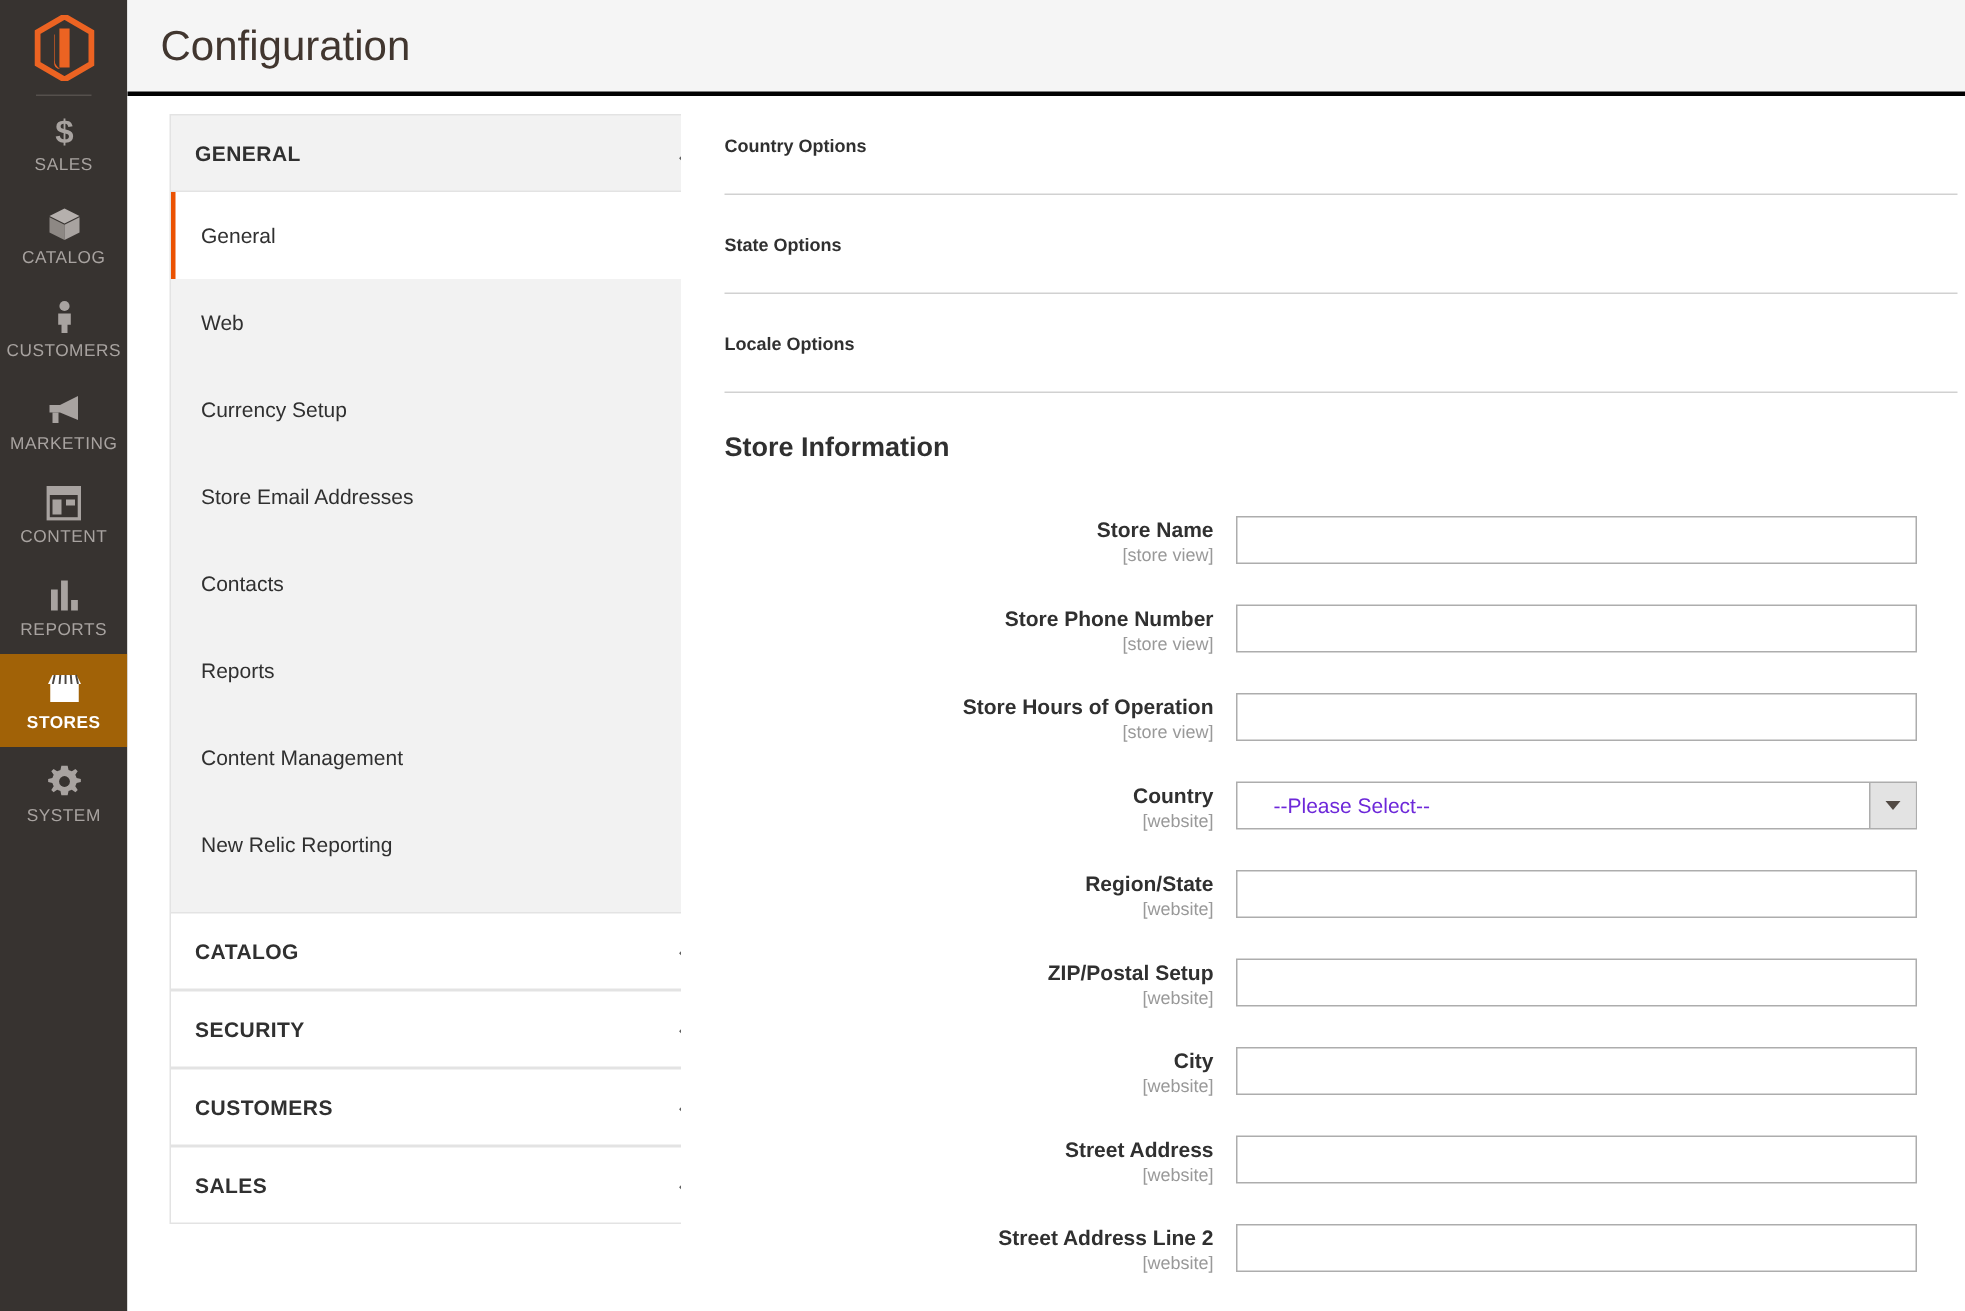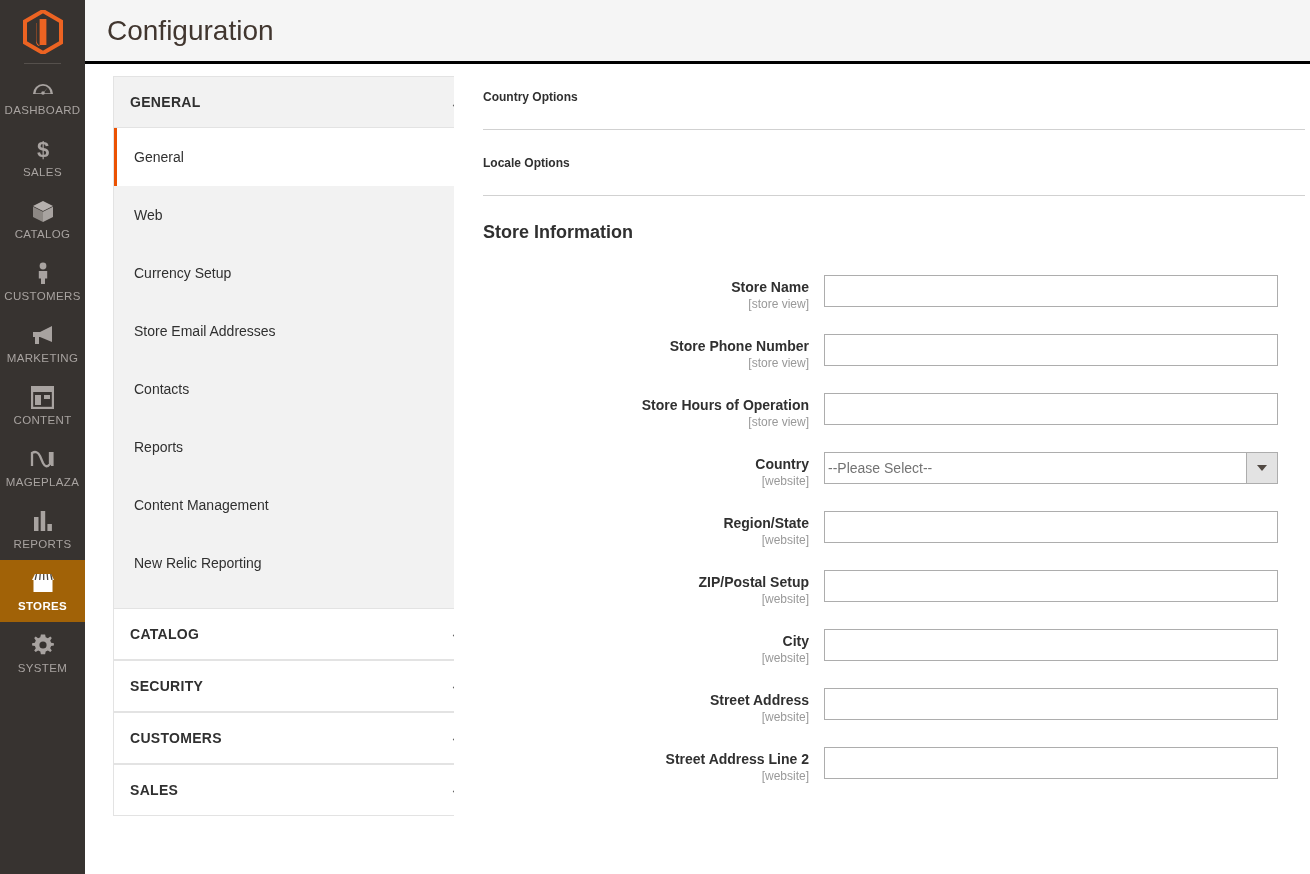--- a/index.html
+++ b/index.html
@@ -116,21 +116,21 @@
   .collapsed-sec .cs-title {
     font-size: 12px; font-weight: bold; color: #303030; cursor: pointer;
   }
   .open-sec { padding: 26px 0 0 0; }
   .open-sec .os-title {
     font-size: 18px; font-weight: bold; color: #303030; cursor: pointer;
   }
 
   .fieldset { padding-top: 32px; }
   .field-row {
-    display: flex; align-items: flex-start;
+    display: flex; align-items: center;
     margin-bottom: 22px;
   }
   .field-label-col {
     width: 341px; flex: 0 0 341px;
     text-align: right; padding-right: 15px; padding-top: 4px;
   }
   .field-label {
     display: block; font-size: 14px; font-weight: bold; color: #303030;
     line-height: 17px;
   }
@@ -141,22 +141,22 @@
   .field-ctl-col { flex: 1 1 auto; max-width: 454px; }
   .txt-input {
     display: block; width: 454px; height: 32px;
     border: 1px solid #adadad; background: #ffffff;
     font-family: "Liberation Sans", sans-serif; font-size: 14px; color: #303030;
     padding: 0 9px; outline: none;
   }
   .select-wrap { position: relative; width: 454px; height: 32px; }
   .sel-box {
     width: 454px; height: 32px; border: 1px solid #adadad; background: #ffffff;
-    display: flex; align-items: center; padding: 0 40px 0 3px;
-    font-size: 14px; color: #737373; cursor: pointer;
+    display: flex; align-items: center; padding: 0 40px 0 24px;
+    font-size: 14px; color: #6d28d9; cursor: pointer;
   }
   .sel-arrow {
     position: absolute; right: 1px; top: 1px; width: 31px; height: 30px;
     background: #e3e3e3; border-left: 1px solid #adadad;
     display: flex; align-items: center; justify-content: center;
     cursor: pointer;
   }
   .sel-arrow::after {
     content: ""; width: 0; height: 0;
     border-left: 5px solid transparent; border-right: 5px solid transparent;
@@ -170,31 +170,20 @@
 
   <nav class="admin-sidebar">
     <div class="logo-wrap">
       <svg width="40" height="44" viewBox="0 0 40 44">
         <polygon points="20,1 38,11.5 38,32.5 20,43 2,32.5 2,11.5" fill="none" stroke="#ec6322" stroke-width="4"></polygon>
         <rect x="16.6" y="9" width="6.8" height="26" fill="#ec6322"></rect>
         <path d="M13 13 L13 31 Q13 36 17 36 Q13.4 33.5 13.4 30 L13.4 13 Z" fill="#ec6322"></path>
       </svg>
     </div>
 
-    <a class="nav-item">
-      <span class="nav-icon">
-        <svg width="24" height="20" viewBox="0 0 24 20">
-          <path d="M2 17 A10 10 0 0 1 22 17 Z" fill="#a8a3a0"></path>
-          <path d="M4.5 16.2 A7.5 7.5 0 0 1 19.5 16.2 Z" fill="#373330"></path>
-          <path d="M12 16 L17.5 9.5 L13.2 15.2 Z" fill="#a8a3a0"></path>
-          <circle cx="12" cy="16" r="1.8" fill="#a8a3a0"></circle>
-        </svg>
-      </span>
-      <span class="nav-label">DASHBOARD</span>
-    </a>
 
     <a class="nav-item">
       <span class="nav-icon">
         <svg width="24" height="24" viewBox="0 0 24 24">
           <text x="12" y="20" font-family="Liberation Sans, sans-serif" font-size="22" font-weight="bold" fill="#a8a3a0" text-anchor="middle">$</text>
         </svg>
       </span>
       <span class="nav-label">SALES</span>
     </a>
 
@@ -234,29 +223,20 @@
         <svg width="23" height="23" viewBox="0 0 23 23">
           <rect x="1" y="1" width="21" height="21" fill="none" stroke="#a8a3a0" stroke-width="2.4"></rect>
           <rect x="1" y="1" width="21" height="5" fill="#a8a3a0"></rect>
           <rect x="4" y="9" width="6" height="10" fill="#a8a3a0"></rect>
           <rect x="13" y="9" width="6" height="4" fill="#a8a3a0"></rect>
         </svg>
       </span>
       <span class="nav-label">CONTENT</span>
     </a>
 
-    <a class="nav-item">
-      <span class="nav-icon">
-        <svg width="26" height="20" viewBox="0 0 26 20">
-          <path d="M2 17 L2 4 Q7 1 10 7 L13 14 Q16 20 20 15 L20 3" fill="none" stroke="#a8a3a0" stroke-width="2.3"></path>
-          <rect x="21" y="3" width="2.6" height="14" fill="#a8a3a0"></rect>
-        </svg>
-      </span>
-      <span class="nav-label">MAGEPLAZA</span>
-    </a>
 
     <a class="nav-item">
       <span class="nav-icon">
         <svg width="22" height="22" viewBox="0 0 22 22">
           <rect x="2" y="7" width="4.5" height="14" fill="#a8a3a0"></rect>
           <rect x="8.7" y="1" width="4.5" height="20" fill="#a8a3a0"></rect>
           <rect x="15.4" y="14" width="4.5" height="7" fill="#a8a3a0"></rect>
         </svg>
       </span>
       <span class="nav-label">REPORTS</span>
@@ -348,20 +328,23 @@
 
         </div>
       </aside>
 
       <section class="config-content">
 
         <div class="collapsed-sec">
           <div class="cs-title">Country Options</div>
         </div>
         <div class="collapsed-sec">
+          <div class="cs-title">State Options</div>
+        </div>
+        <div class="collapsed-sec">
           <div class="cs-title">Locale Options</div>
         </div>
 
         <div class="open-sec">
           <div class="os-title">Store Information</div>
         </div>
 
         <div class="fieldset">
 
           <div class="field-row">

